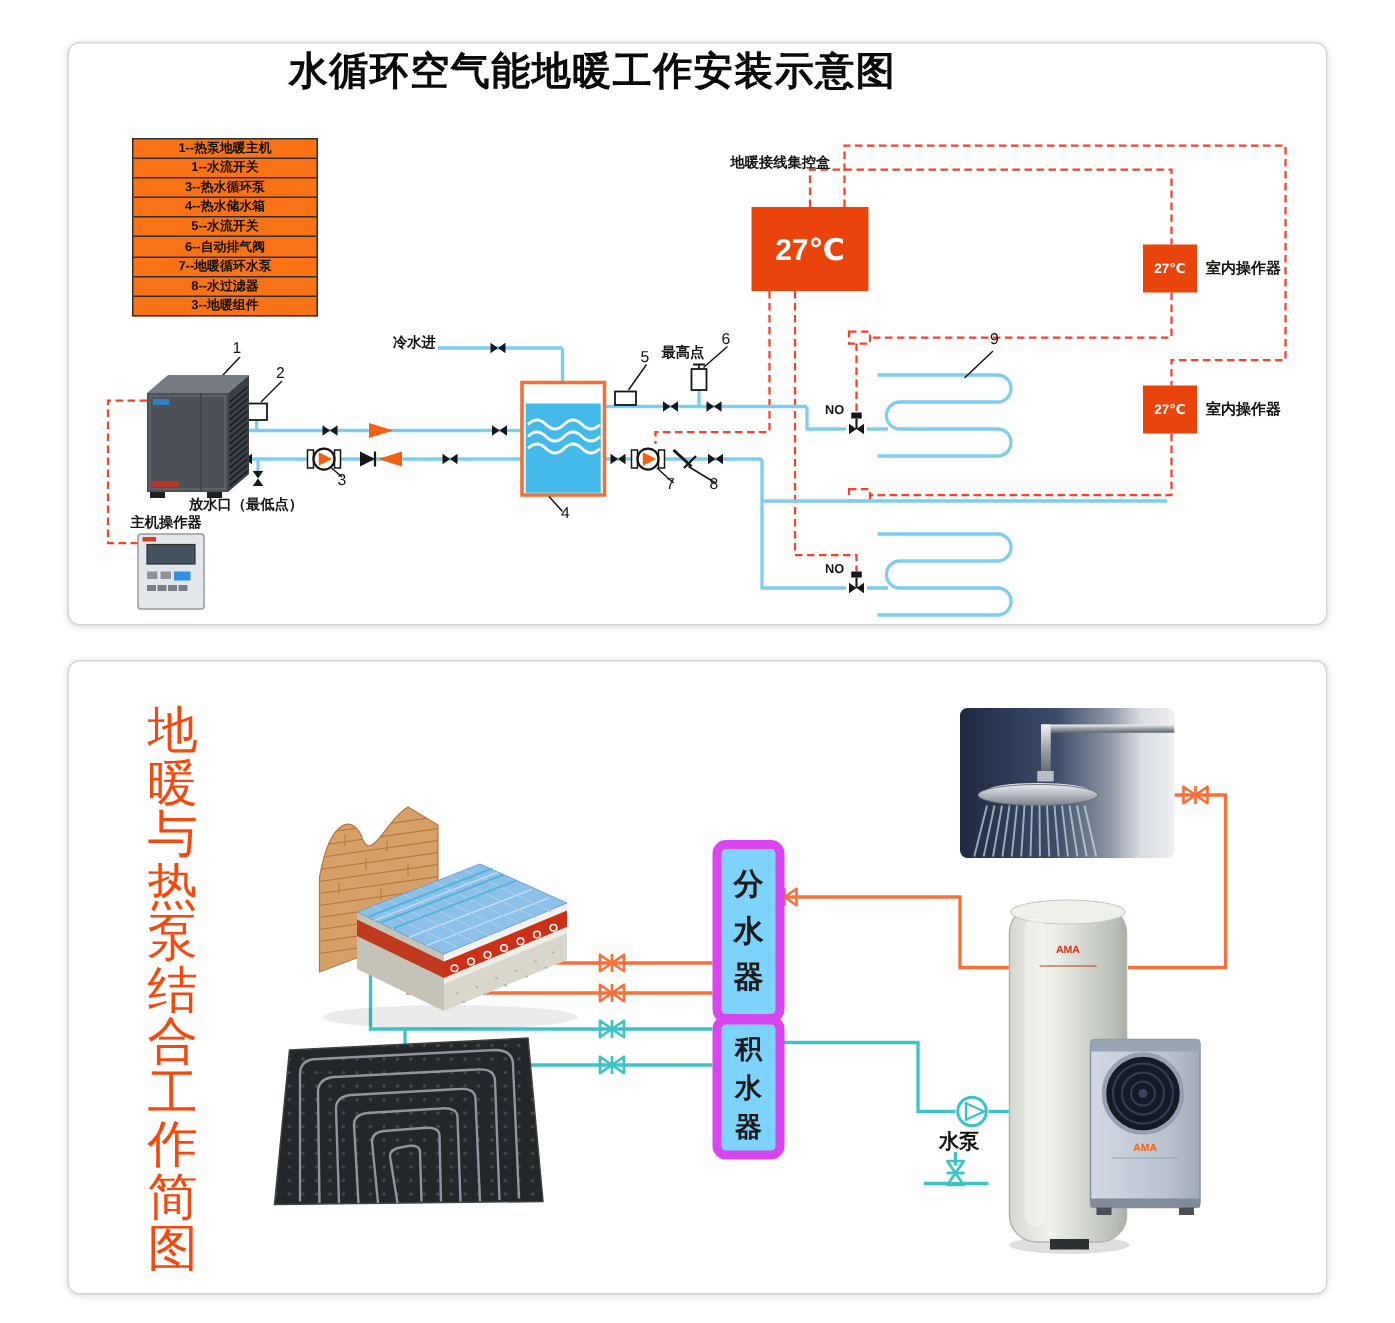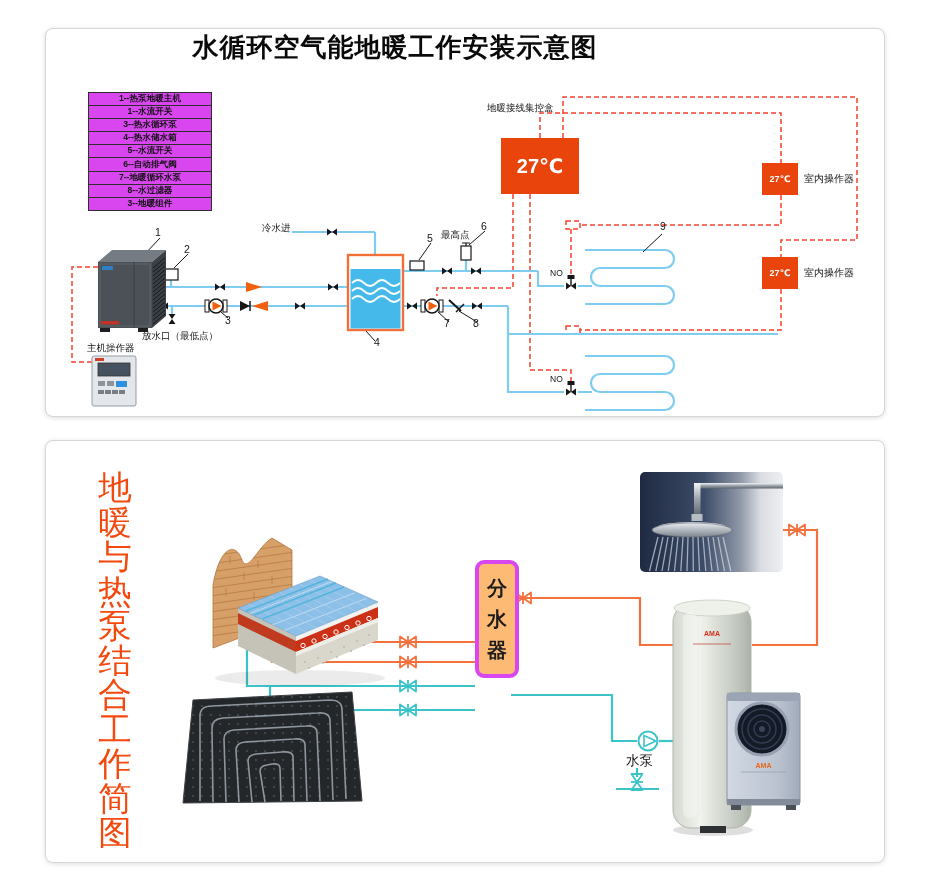--- a/index.html
+++ b/index.html
@@ -1,26 +1,26 @@
 <!DOCTYPE html>
 <html><head>
 <meta charset="utf-8">
 <style>
   html,body{margin:0;padding:0;background:#fff}
   .page{position:relative;width:930px;height:882px;background:#ffffff;font-family:"Liberation Sans","DejaVu Sans",sans-serif;overflow:hidden}
   .panel{position:absolute;background:#fff;border:1px solid #d6d6d6;border-radius:8px;box-shadow:0 1px 5px rgba(0,0,0,.13);z-index:1}
   svg.overlay{position:absolute;left:0;top:0;z-index:2;pointer-events:none}
-  .lbl{position:absolute;z-index:3;color:#141414;font-weight:400;white-space:nowrap}
+  .lbl{position:absolute;z-index:3;color:#141414;font-weight:700;white-space:nowrap}
   .num{position:absolute;z-index:3;color:#141414;font-weight:400;font-size:10.5px;white-space:nowrap}
   .title{position:absolute;z-index:3;left:45px;top:30px;width:700px;text-align:center;font-size:26px;font-weight:700;letter-spacing:1px;color:#0a0a0a}
-  .legend{position:absolute;z-index:3;left:88px;top:92px;width:122px;border:1.4px solid #2e2e2e;background:#d946ef}
+  .legend{position:absolute;z-index:3;left:88px;top:92px;width:122px;border:1.4px solid #2e2e2e;background:#f97316}
   .legend .row{height:12.1px;border-bottom:1px solid #2e2e2e;display:flex;align-items:center;justify-content:center;font-size:8.6px;font-weight:700;color:#111}
   .legend .row:last-child{border-bottom:none}
   .obox{position:absolute;z-index:3;background:#e8440c;color:#fff;display:flex;align-items:center;justify-content:center;font-weight:700}
-  .vbox{position:absolute;z-index:3;background:#fdba74;border:4px solid #d946ef;border-radius:9px;color:#1c1c1c;display:flex;align-items:center;justify-content:center}
+  .vbox{position:absolute;z-index:3;background:#7dd3fc;border:6px solid #d946ef;border-radius:9px;color:#1c1c1c;display:flex;align-items:center;justify-content:center}
   .vtext{width:1.1em;word-break:break-all;text-align:center;font-weight:700}
   .side-title{position:absolute;z-index:3;left:94px;top:471px;width:42px;font-size:33.5px;line-height:1.03;font-weight:400;color:#f3490f;word-break:break-all;text-align:center}
   .brand{position:absolute;z-index:3;text-align:center;font-weight:700}
 </style>
 </head>
 <body>
 
 <div class="page">
 
   <div class="panel" style="left:45px;top:28px;width:838px;height:387px"></div>
@@ -341,38 +341,41 @@
       <span>27℃</span>
     </div>
   <div class="lbl" style="left:804px;top:172px;font-size:10px">室内操作器</div>
   <div class="obox" style="left:762px;top:257px;width:36px;height:32px;font-size:9px">
       <span>27℃</span>
     </div>
   <div class="lbl" style="left:804px;top:266px;font-size:10px">室内操作器</div>
 
   <div class="lbl" style="left:262px;top:222px;font-size:9.5px">冷水进</div>
   <div class="lbl" style="left:441px;top:229px;font-size:9.5px">最高点</div>
-  <div class="lbl" style="left:142px;top:330px;font-size:9.5px">放水口（最低点）</div>
+  <div class="lbl" style="left:126px;top:330px;font-size:9.5px">放水口（最低点）</div>
   <div class="lbl" style="left:87px;top:342px;font-size:9.5px">主机操作器</div>
   <div class="lbl" style="left:550px;top:268px;font-size:8.5px">NO</div>
   <div class="lbl" style="left:550px;top:374px;font-size:8.5px">NO</div>
 
   <div class="num" style="left:155px;top:226px">1</div>
   <div class="num" style="left:184px;top:243px">2</div>
   <div class="num" style="left:225px;top:314px">3</div>
   <div class="num" style="left:374px;top:336px">4</div>
   <div class="num" style="left:427px;top:232px">5</div>
   <div class="num" style="left:481px;top:220px">6</div>
   <div class="num" style="left:444px;top:317px">7</div>
   <div class="num" style="left:473px;top:317px">8</div>
   <div class="num" style="left:660px;top:220px">9</div>
 
   <div class="side-title">地暖与热泵结合工作简图</div>
 
   <div class="vbox" style="left:475px;top:560px;width:36px;height:110px">
     <div class="vtext" style="font-size:20px;line-height:1.55">分水器</div>
   </div>
+  <div class="vbox" style="left:475px;top:677px;width:36px;height:84px">
+    <div class="vtext" style="font-size:18px;line-height:1.45">积水器</div>
+  </div>
 
   <div class="lbl" style="left:626px;top:752px;font-size:13.5px">水泵</div>
   <div class="brand" style="left:688px;top:630px;width:48px;font-size:7px;color:#d0321e">AMA</div>
   <div class="brand" style="left:735px;top:762px;width:57px;font-size:7px;color:#e86a1a">AMA</div>
 
 </div>
 
 </body></html>

